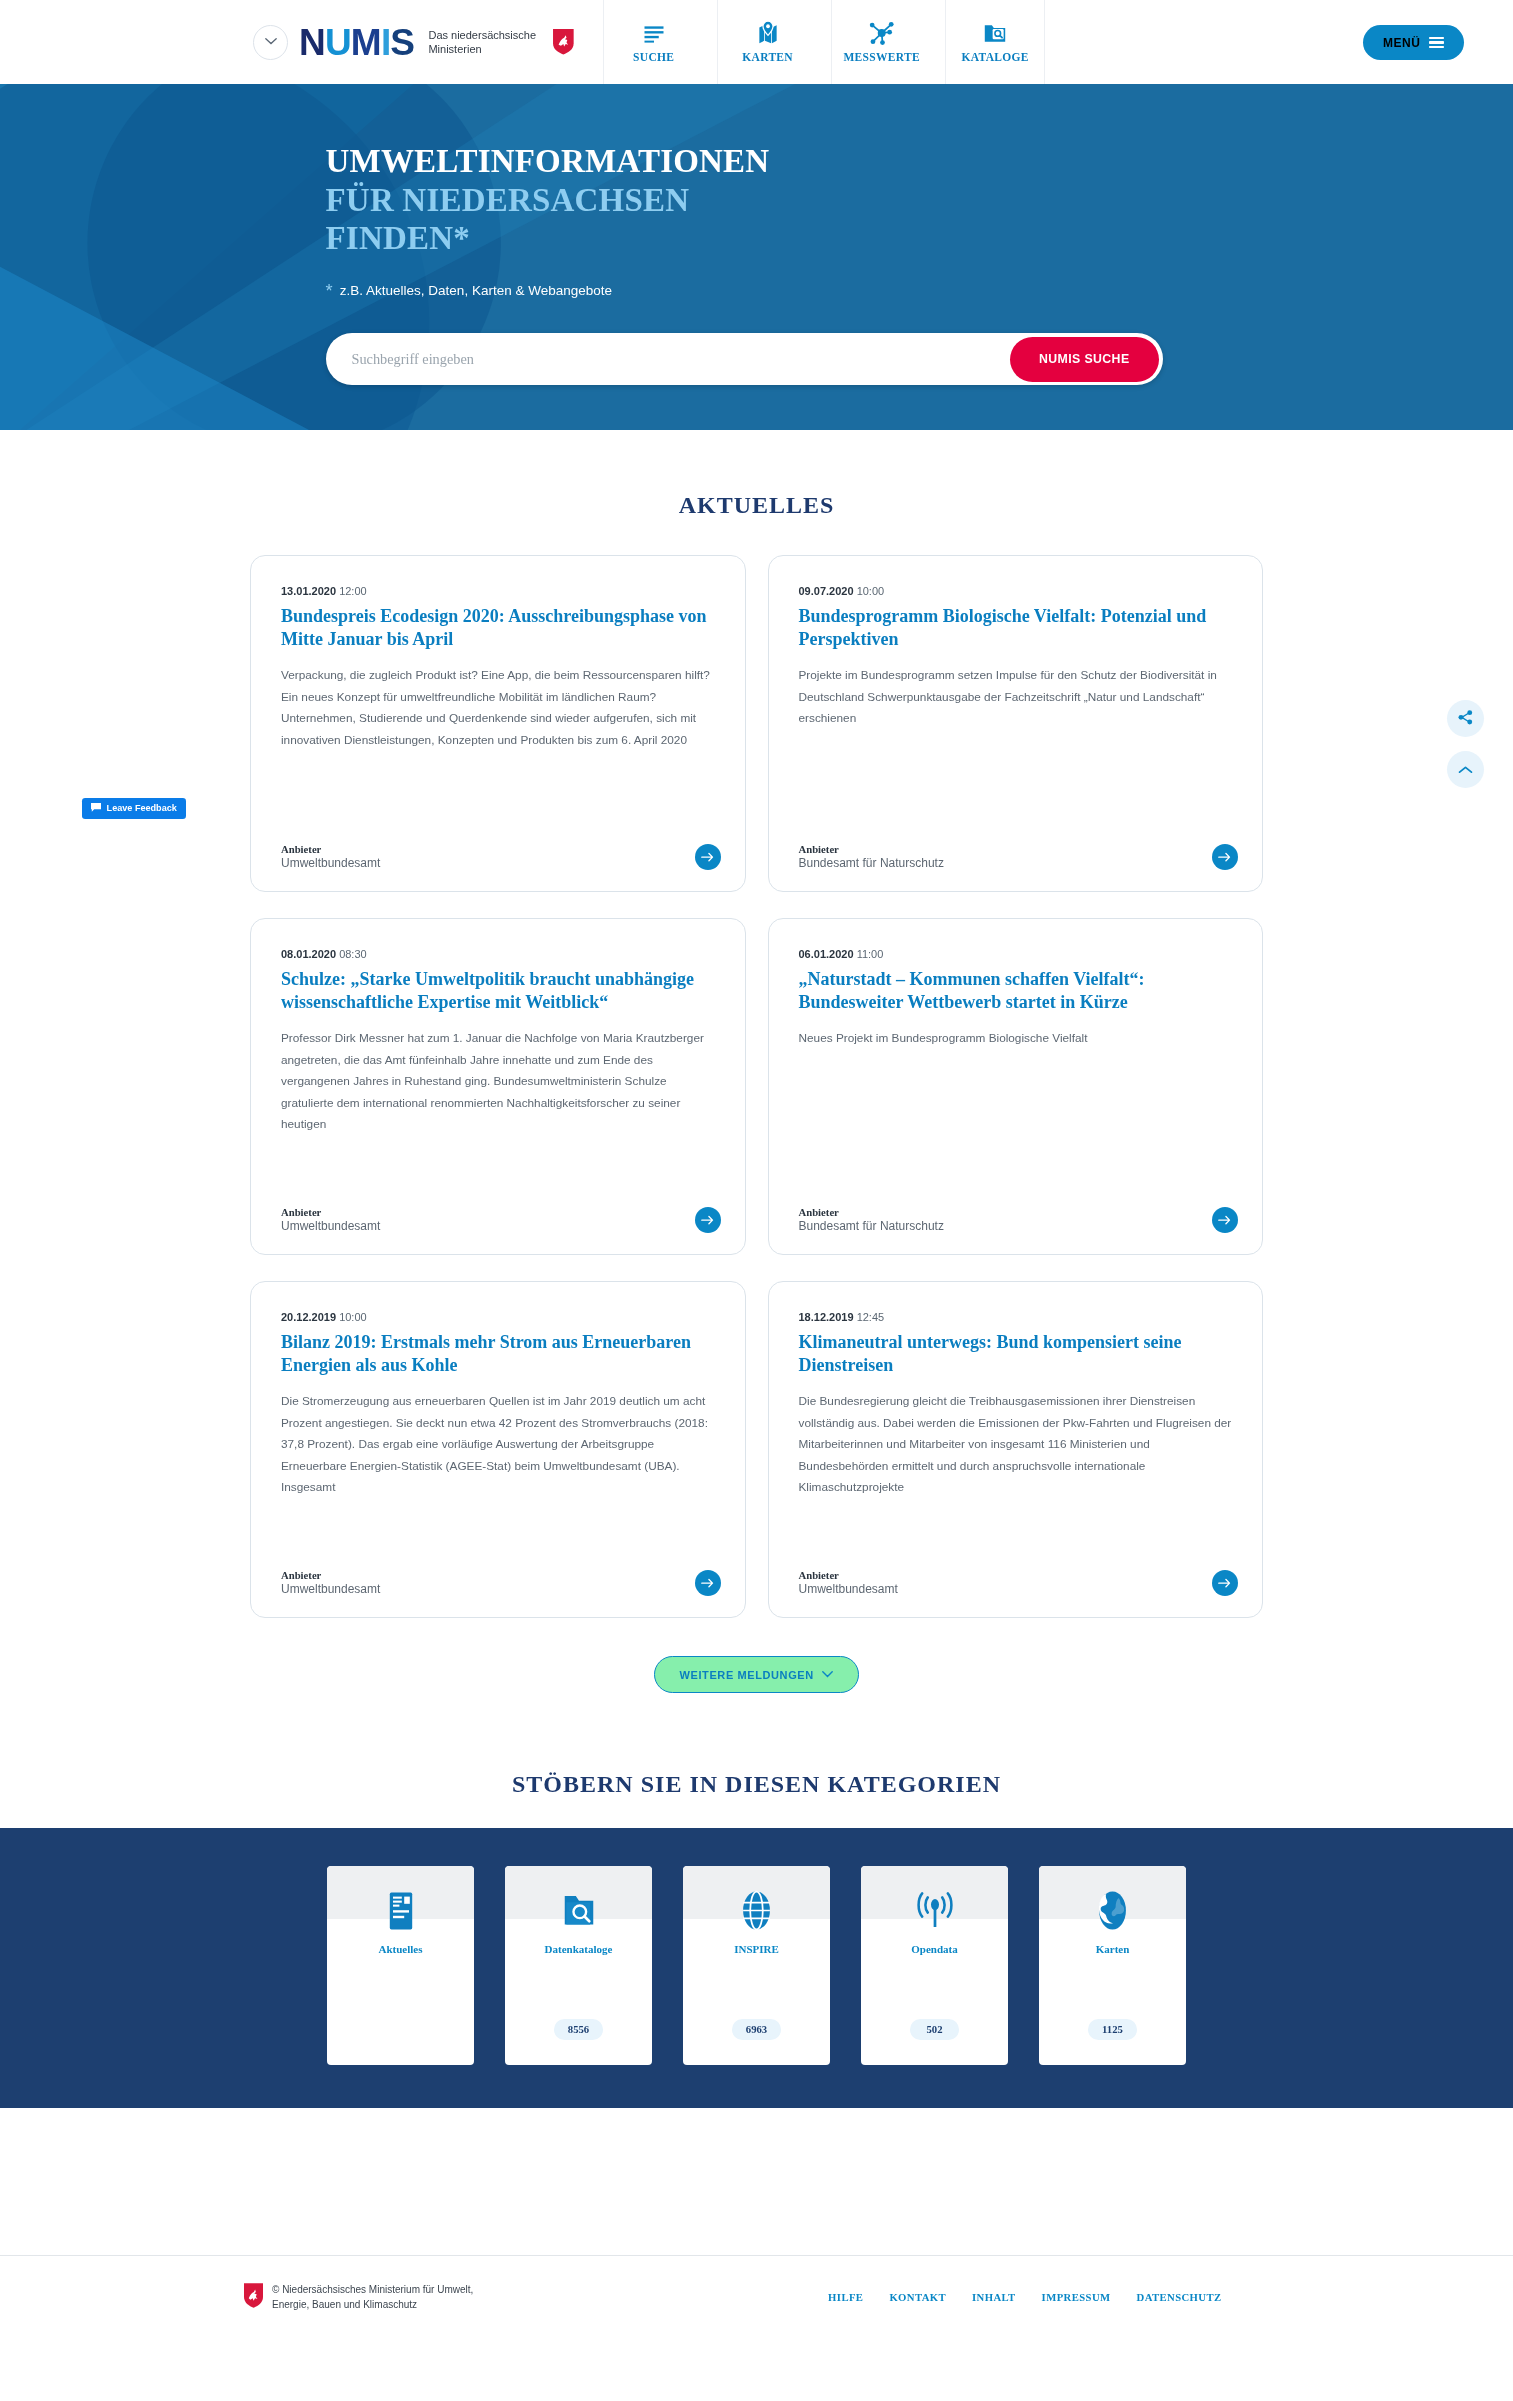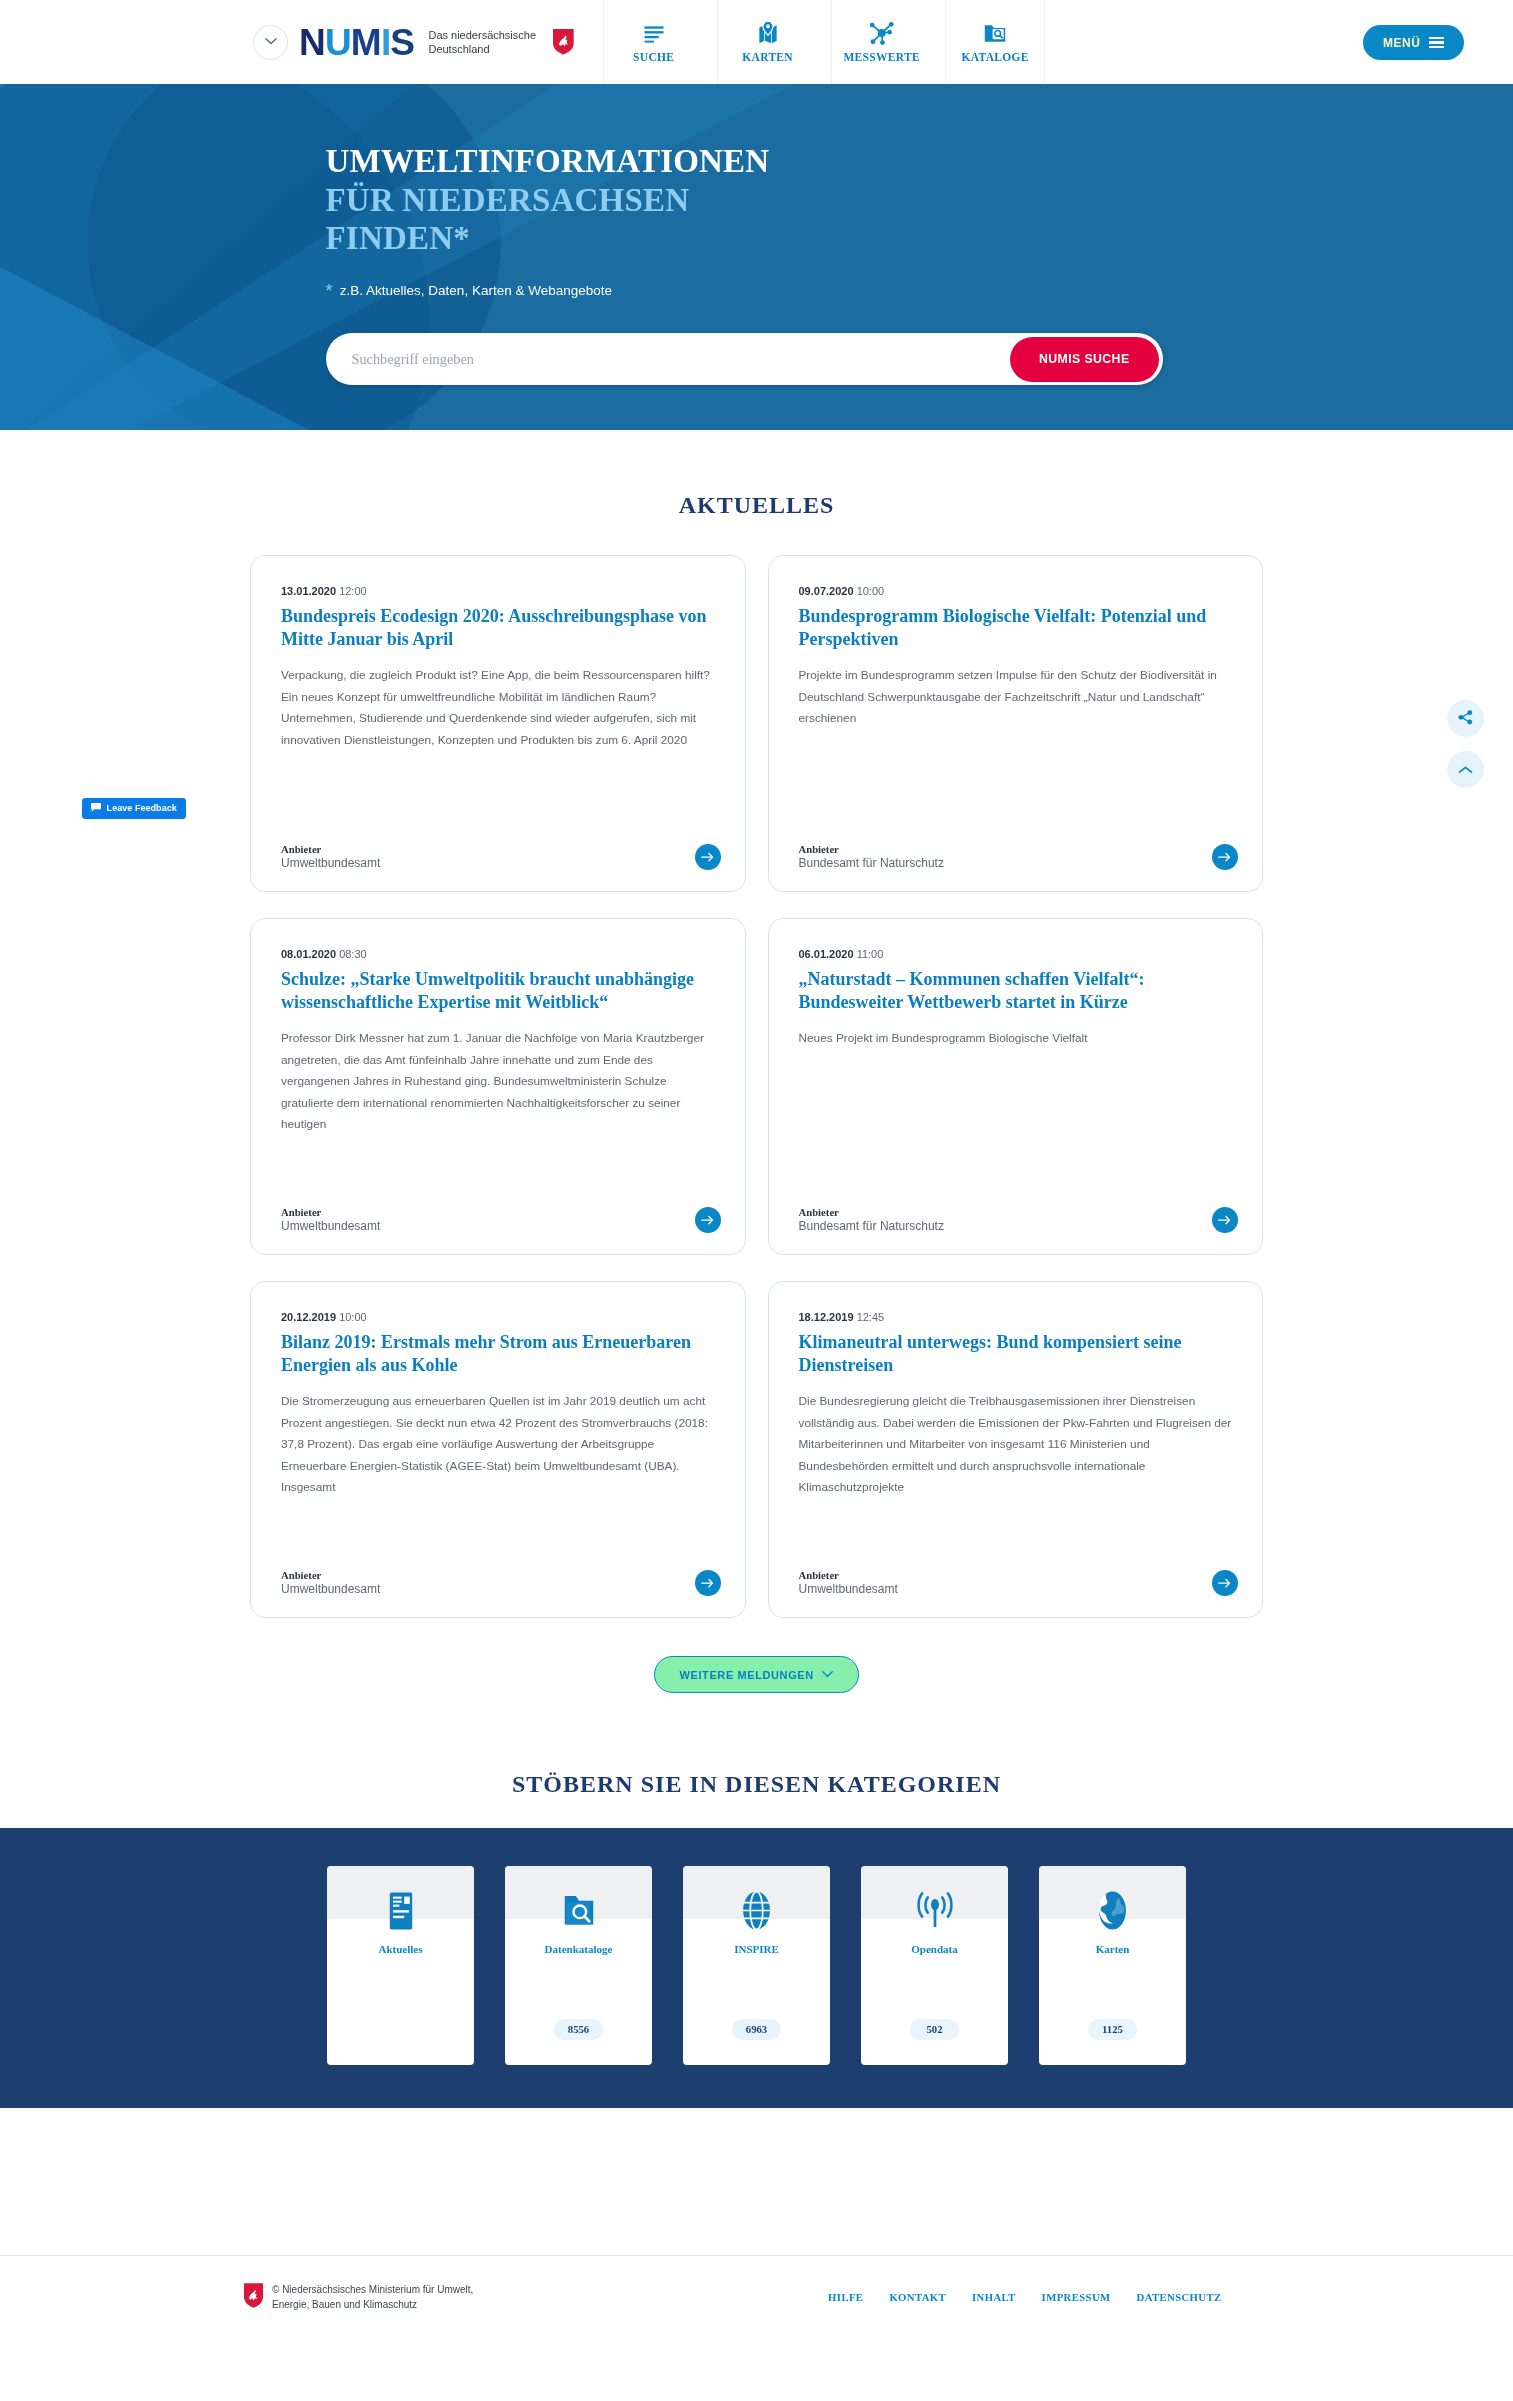--- a/index.html
+++ b/index.html
@@ -93,21 +93,21 @@
     color: #0a7ec0;
     text-transform: uppercase;
   }
   .nav-icon { height: 24px; display:flex; align-items:center; }
 
   .menu-button {
     position: absolute;
     right: 49px;
     top: 25px;
     background: #0a87c6;
-    color: #fef9c3;
+    color: #000000;
     border: none;
     border-radius: 17.5px;
     height: 35px;
     padding: 0 20px;
     display: flex;
     align-items: center;
     gap: 8.7px;
     font-family: "Liberation Sans", sans-serif;
     font-weight: bold;
     font-size: 12px;
@@ -416,21 +416,21 @@
     </div>
     <div class="numis-wordmark">
       <span>N</span>
         <span>U</span>
         <span>M</span>
         <span>I</span>
         <span>S</span>
     </div>
     <div class="header-tagline">
       <div>Das niedersächsische</div>
-      <div>Deutschland</div>
+      <div>Ministerien</div>
     </div>
     <div class="nds-shield">
       <svg width="20.7" height="25.4" viewBox="0 0 26 32">
         <path d="M0 0h26v18c0 8-7 12-13 14C7 30 0 26 0 18z" fill="#d8173c"></path>
         <path d="M7 20c2-5 4-8 7-9l2-3 1 3-2 2 3 1-1 3 2 3-3-1-2 3-1-3-3 2z" fill="#fff"></path>
       </svg>
     </div>
   </div>
 
   <nav class="header-nav">

